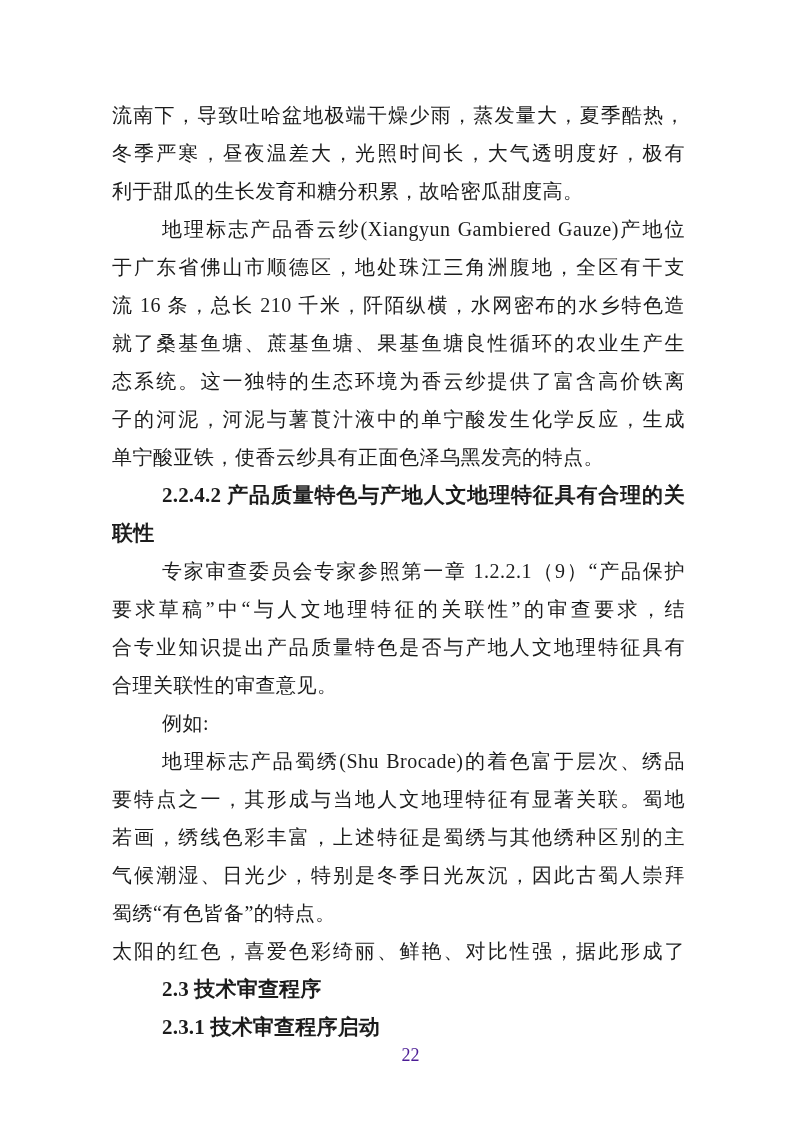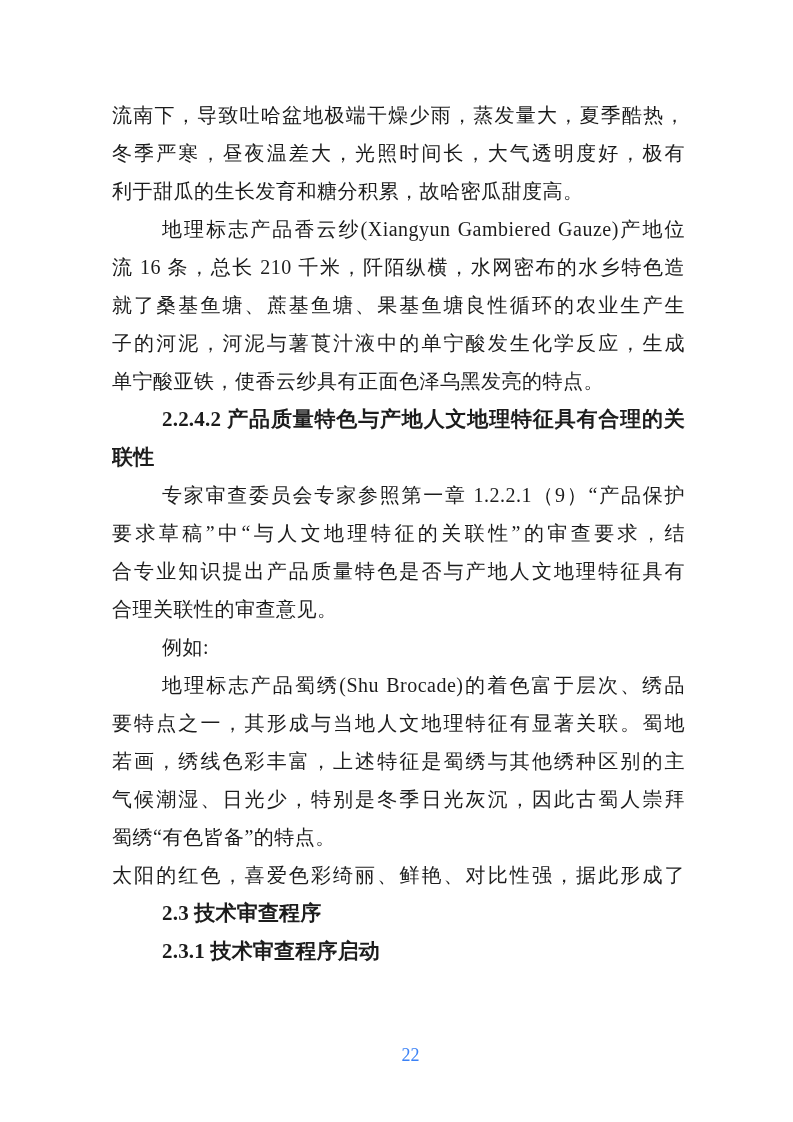--- a/index.html
+++ b/index.html
@@ -47,36 +47,38 @@
   }
   .footer {
     position: absolute;
     left: 0;
     top: 1040px;
     width: 100%;
     height: 30px;
     line-height: 30px;
     text-align: center;
     font-size: 18px;
-    color: #3b82f6;
+    color: #4c1d95;
   }
   .footer span { padding-left: 28px; }
 </style>
 </head>
 <body>
 
 <div class="page">
   <div class="text-block">
 
   <div class="line fill" style="">流南下，导致吐哈盆地极端干燥少雨，蒸发量大，夏季酷热，</div>
       <div class="line fill" style="">冬季严寒，昼夜温差大，光照时间长，大气透明度好，极有</div>
       <div class="line" style="">利于甜瓜的生长发育和糖分积累，故哈密瓜甜度高。</div>
       <div class="line indent fill" style="">地理标志产品香云纱(Xiangyun Gambiered Gauze)产地位</div>
+      <div class="line fill" style="">于广东省佛山市顺德区，地处珠江三角洲腹地，全区有干支</div>
       <div class="line fill" style="">流 16 条，总长 210 千米，阡陌纵横，水网密布的水乡特色造</div>
       <div class="line fill" style="">就了桑基鱼塘、蔗基鱼塘、果基鱼塘良性循环的农业生产生</div>
+      <div class="line fill" style="">态系统。这一独特的生态环境为香云纱提供了富含高价铁离</div>
       <div class="line fill" style="">子的河泥，河泥与薯莨汁液中的单宁酸发生化学反应，生成</div>
       <div class="line" style="">单宁酸亚铁，使香云纱具有正面色泽乌黑发亮的特点。</div>
       <div class="line indent bold fill" style="">2.2.4.2 产品质量特色与产地人文地理特征具有合理的关</div>
       <div class="line bold" style="">联性</div>
       <div class="line indent fill" style="">专家审查委员会专家参照第一章 1.2.2.1（9）“产品保护</div>
       <div class="line fill" style="">要求草稿”中“与人文地理特征的关联性”的审查要求，结</div>
       <div class="line fill" style="">合专业知识提出产品质量特色是否与产地人文地理特征具有</div>
       <div class="line" style="">合理关联性的审查意见。</div>
       <div class="line indent" style="">例如:</div>
       <div class="line indent fill" style="">地理标志产品蜀绣(Shu Brocade)的着色富于层次、绣品</div>

